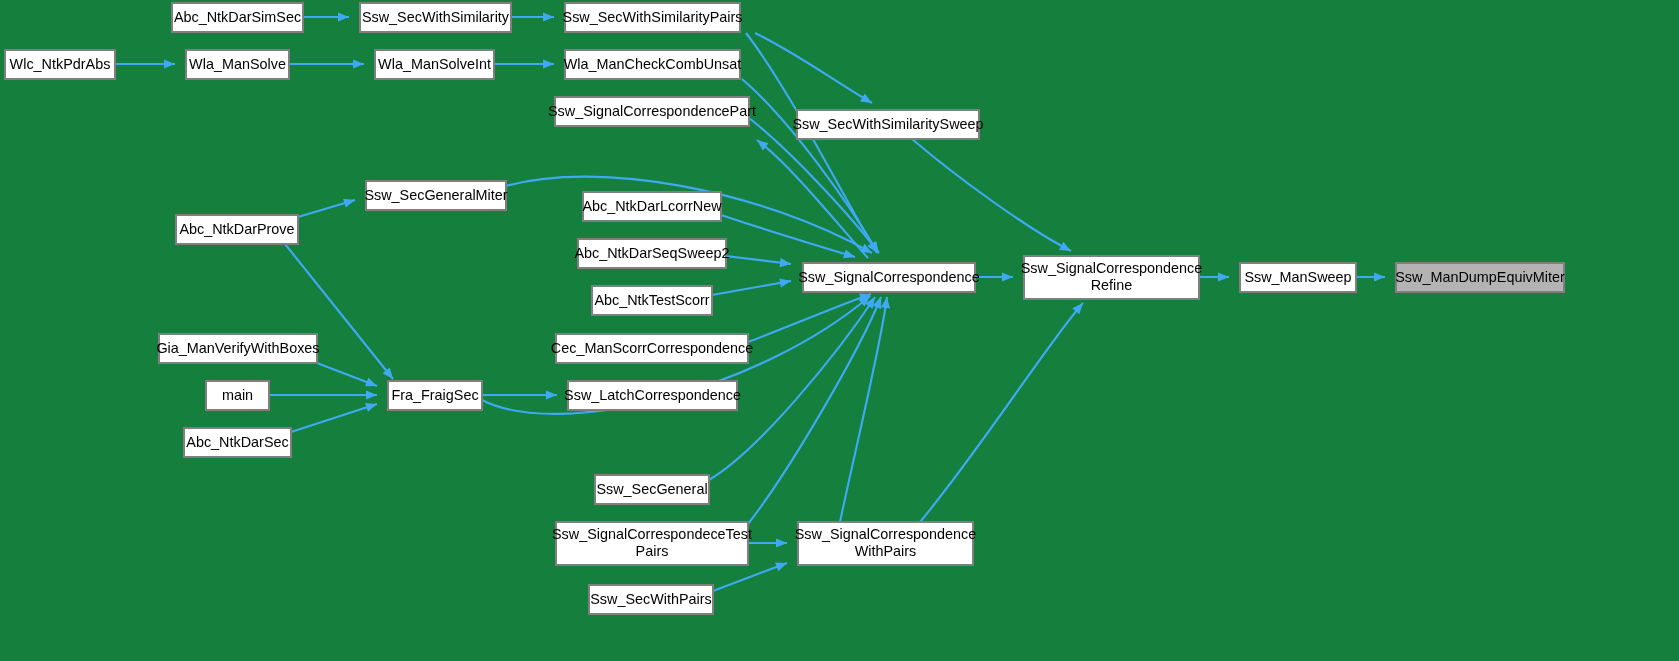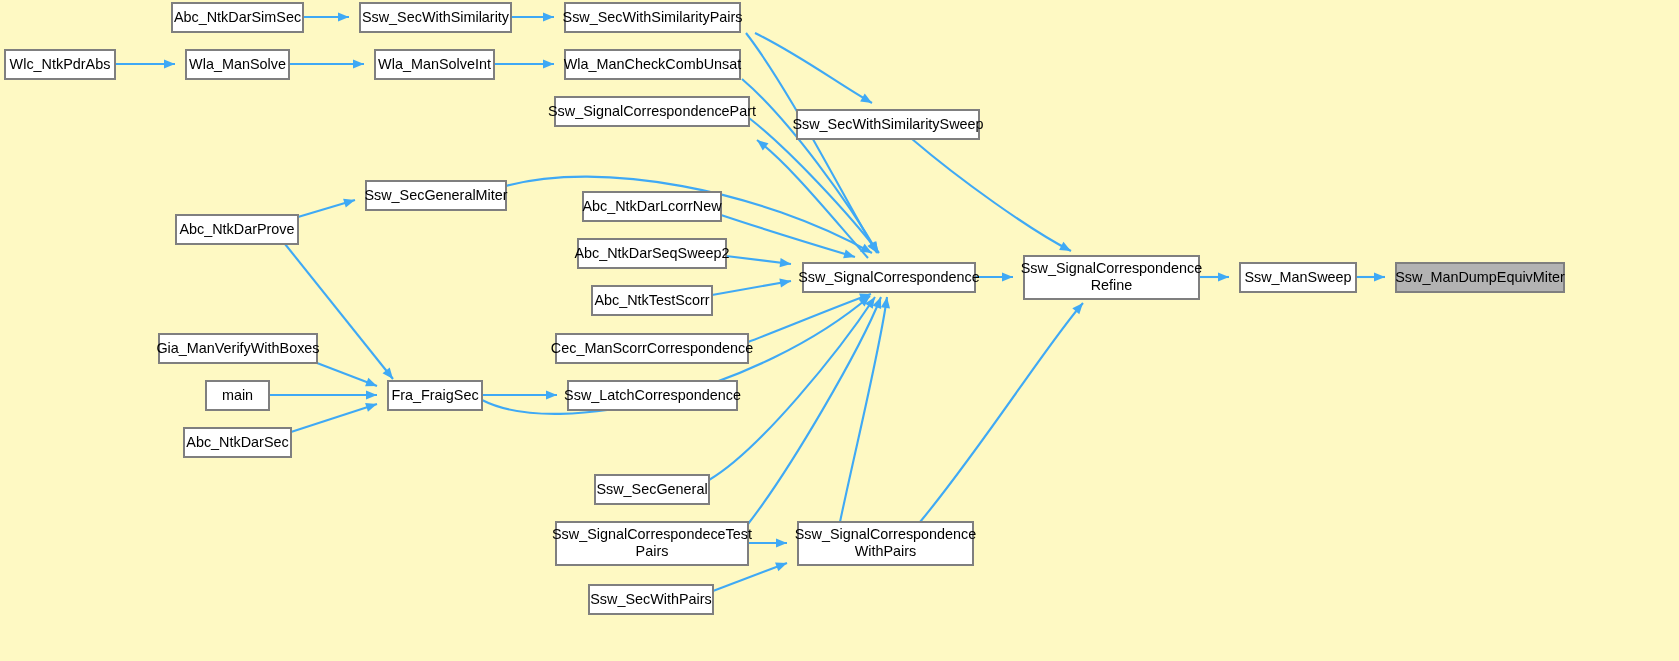--- a/index.html
+++ b/index.html
@@ -4,21 +4,21 @@
 <style>
   html, body {
     margin: 0;
     padding: 0;
     background: #000000;
   }
   #graph-root {
     position: relative;
     width: 1679px;
     height: 661px;
-    background: #fef9c3;
+    background: #15803d;
     font-family: "Liberation Sans", sans-serif;
     overflow: hidden;
   }
   svg#callgraph {
     position: absolute;
     left: 0;
     top: 0;
     width: 1679px;
     height: 661px;
     display: block;

